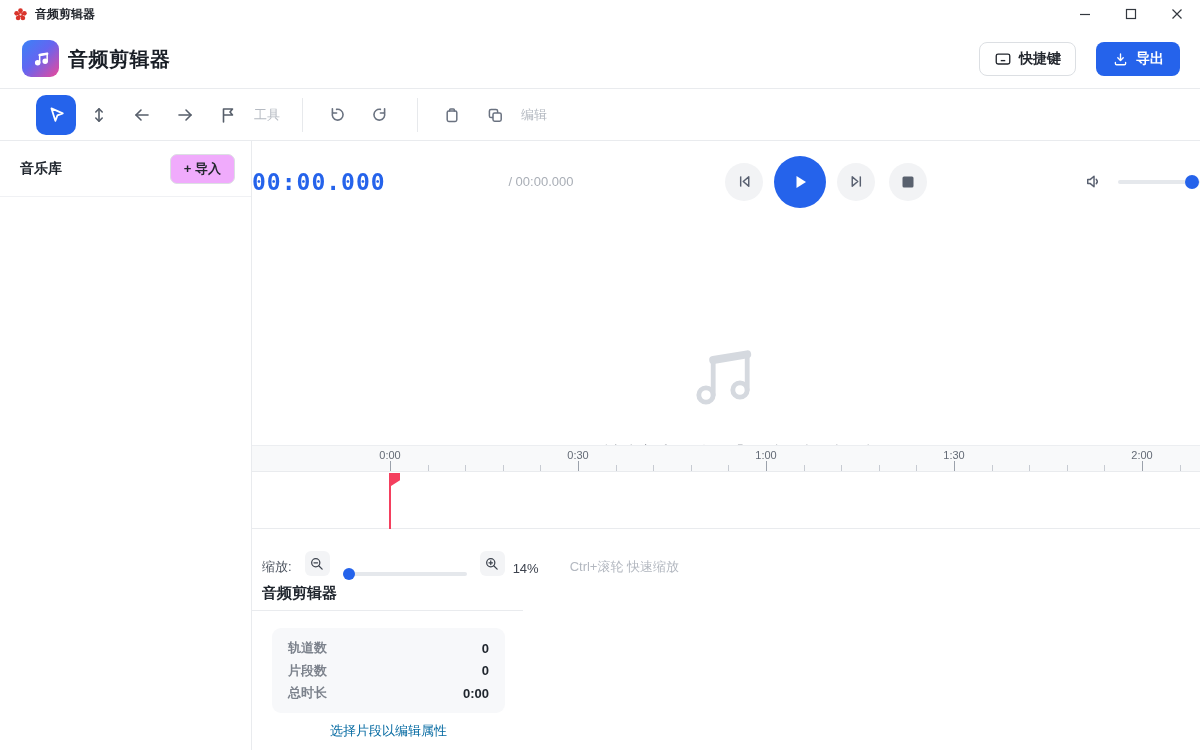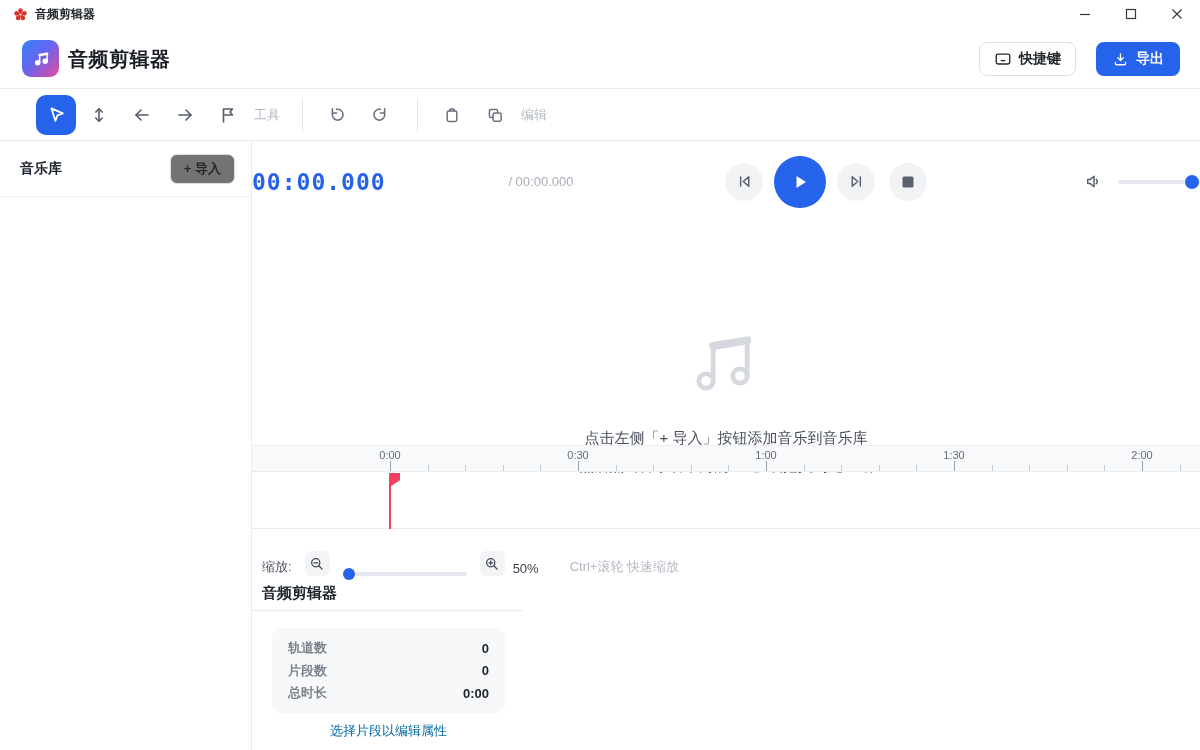--- a/index.html
+++ b/index.html
@@ -28,21 +28,21 @@
   .tbtn { width:40px; height:40px; border-radius:10px; display:flex; align-items:center; justify-content:center; margin-right:3px; background:transparent; }
   .tbtn.selected { background:#2563eb; }
   .tbtn svg { display:block; }
   .tlabel { font-size:13px; color:#b5bac2; margin:0 8px 0 3px; }
   .tsep { width:1px; height:34px; background:#e7e9ec; margin:0 14px; }
 
   
   .sidebar { position:absolute; left:0; top:141px; width:252px; height:609px; background:#fff; border-right:1px solid #e9ebee; }
   .sidebar-head { height:56px; display:flex; align-items:center; justify-content:space-between; padding:0 16px 0 20px; border-bottom:1px solid #f0f1f4; }
   .sidebar-title { font-size:14px; font-weight:700; color:#20262e; }
-  .import-btn { height:30px; padding:0 13px; border:1px solid #dcdfe3; border-radius:7px; background:#737373; font-size:13px; font-weight:600; color:#23272e; display:flex; align-items:center; }
+  .import-btn { height:30px; padding:0 13px; border:1px solid #dcdfe3; border-radius:7px; background:#f0abfc; font-size:13px; font-weight:600; color:#23272e; display:flex; align-items:center; }
 
   
   .main { position:absolute; left:252px; top:141px; width:948px; height:609px; background:#fff; }
 
   .transport { position:absolute; left:0; top:0; width:948px; height:81px; display:flex; align-items:center; justify-content:space-between; }
   .time-cur { font-family:"DejaVu Sans Mono","Liberation Mono",monospace; font-size:23px; font-weight:700; color:#2563eb; letter-spacing:1px; }
   .time-total { font-size:13px; color:#a9aeb6; margin-left:9px; }
   .cbtn { width:38px; height:38px; border-radius:50%; background:#f2f3f5; display:flex; align-items:center; justify-content:center; border:none; }
   .cbtn.play { width:52px; height:52px; background:#2563eb; margin:0 11px; }
   .transport .grp { display:flex; align-items:center; margin-left:38px; }
@@ -280,21 +280,20 @@
 
     <div class="empty">
       <svg width="76" height="68" viewBox="0 0 38 34">
         <g stroke="#d5d9df" stroke-width="2.4" fill="none" stroke-linecap="round">
           <circle cx="9" cy="26.5" r="3.6"></circle>
           <circle cx="26" cy="24" r="3.6"></circle>
           <path d="M12.6 26.5 V9 L29.6 6.2 V24"></path>
           <path d="M12.6 9 L29.6 6.2" stroke-width="4"></path>
         </g>
       </svg>
-      <div class="empty-line">点击左侧「+ 导入」按钮添加音乐到音乐库</div>
       <div class="empty-line">然后点击音乐右下角的「+」或拖拽到此区域</div>
     </div>
 
     <div class="ruler" id="ruler">
         <div class="tick major" style="left: 138px;"></div>
         <div class="ruler-label" style="left: 138px;">0:00</div>
         <div class="tick minor" style="left: 175.6px;"></div>
         <div class="tick minor" style="left: 213.2px;"></div>
         <div class="tick minor" style="left: 250.8px;"></div>
         <div class="tick minor" style="left: 288.4px;"></div>
@@ -343,21 +342,21 @@
       <button class="zbtn">
         <svg width="16" height="16" viewBox="0 0 18 18">
           <g stroke="#3d434e" stroke-width="1.4" fill="none" stroke-linecap="round">
             <circle cx="7.6" cy="7.6" r="4.6"></circle>
               <line x1="11.2" y1="11.2" x2="14.8" y2="14.8"></line>
               <line x1="5.6" y1="7.6" x2="9.6" y2="7.6"></line>
               <line x1="7.6" y1="5.6" x2="7.6" y2="9.6"></line>
           </g>
         </svg>
       </button>
-      <span class="zoom-pct">50%</span>
+      <span class="zoom-pct">14%</span>
       <span class="zoom-hint">Ctrl+滚轮 快速缩放</span>
     </div>
 
     <div class="props-title">音频剪辑器</div>
     <div class="props-divider"></div>
     <div class="props-card">
       <div class="prow">
         <span class="pl">轨道数</span>
         <span class="pv">0</span>
       </div>

